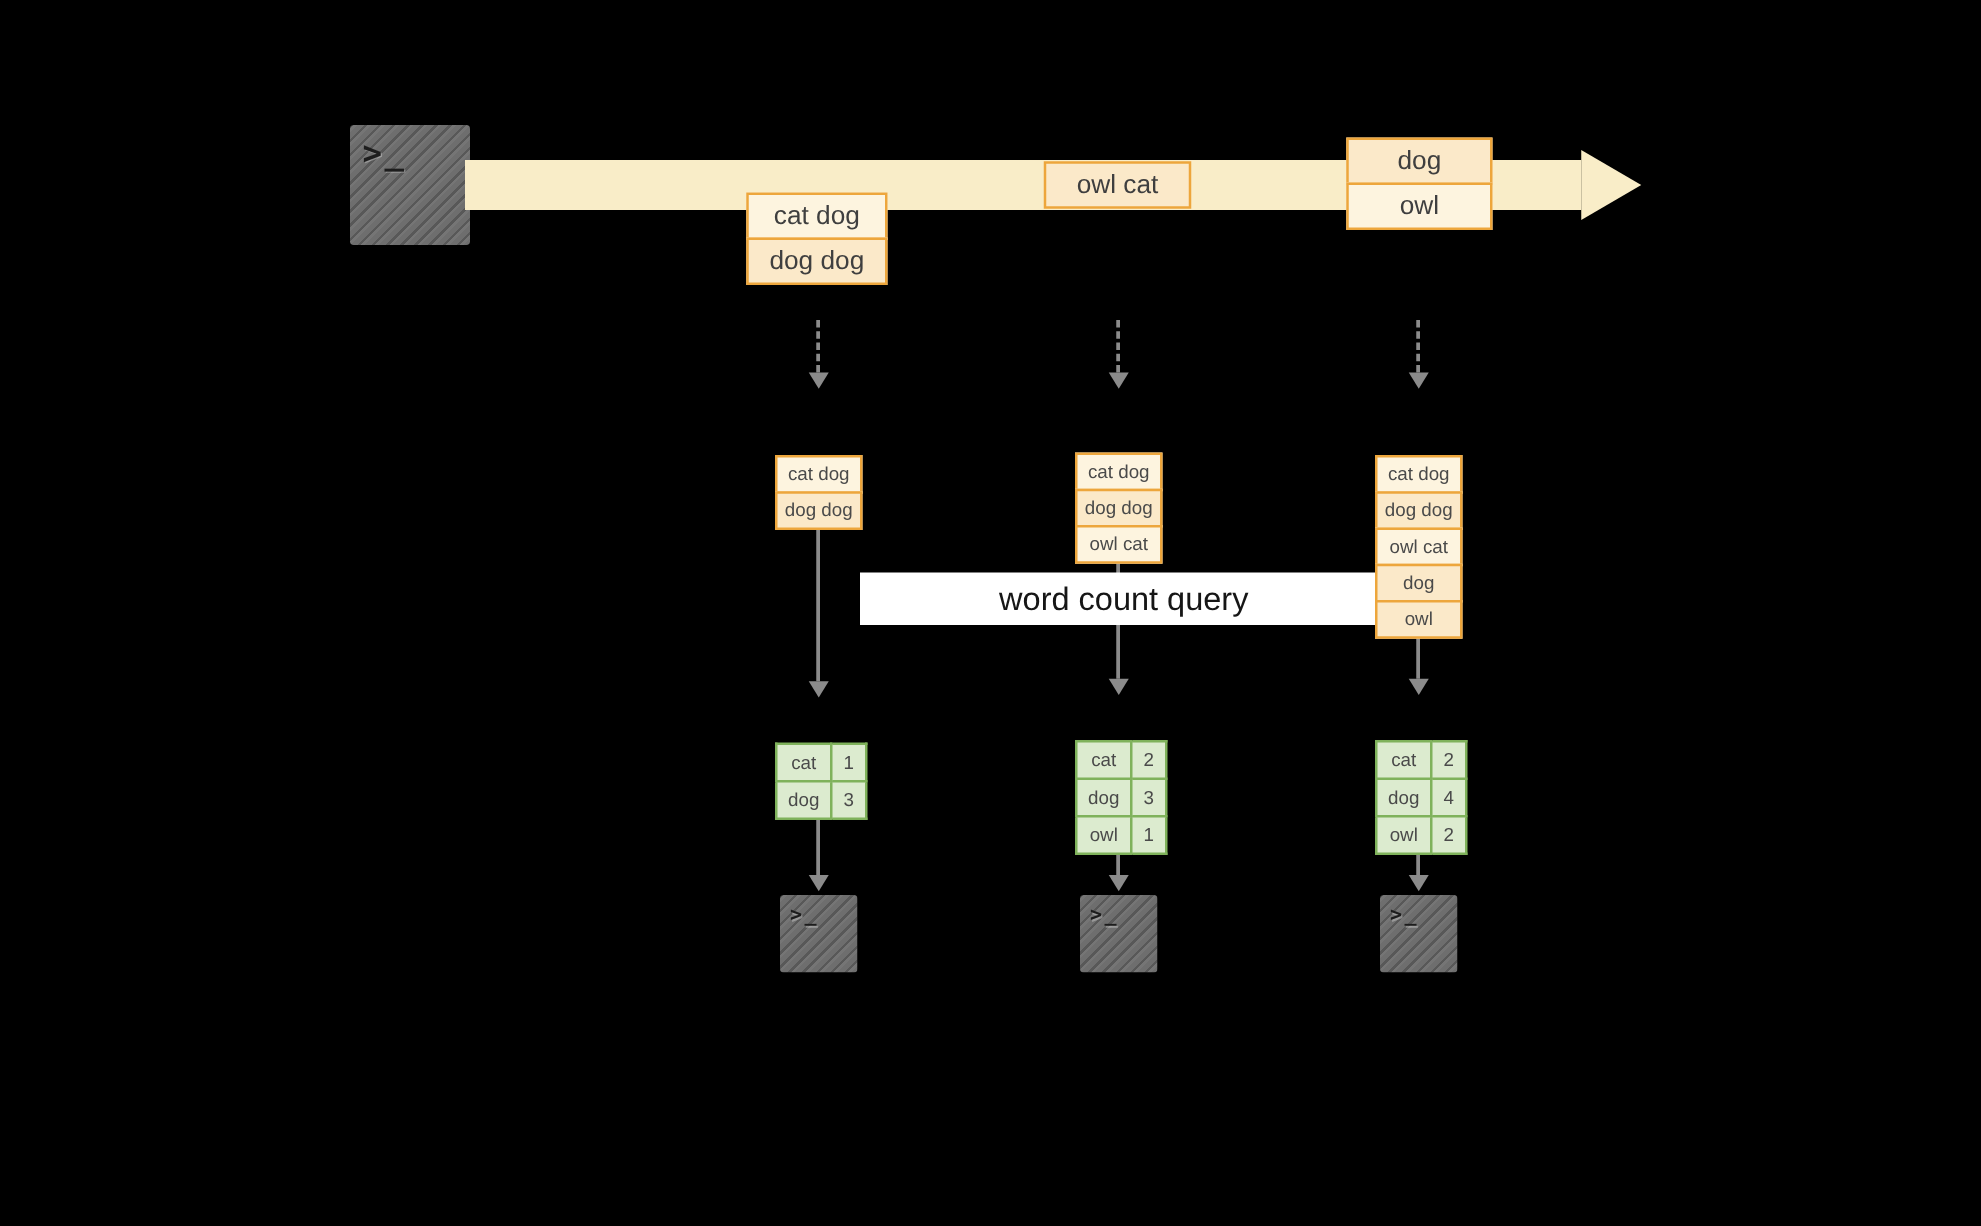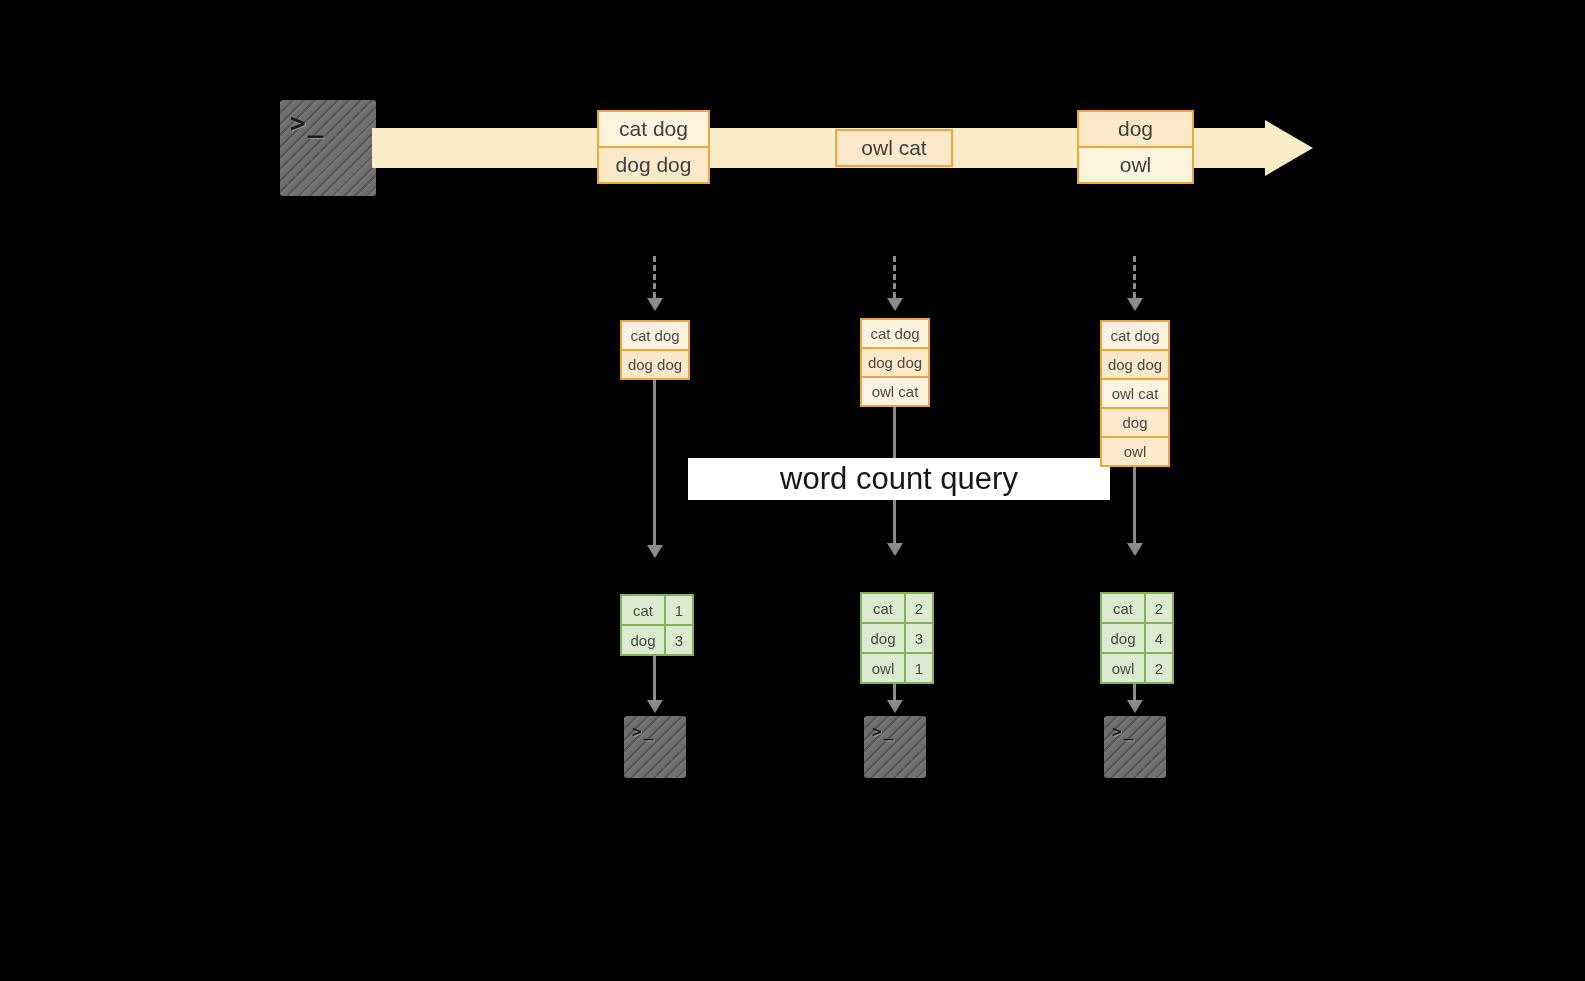--- a/index.html
+++ b/index.html
@@ -23,38 +23,38 @@
   
   .stream-body { position:absolute; left:372px; top:128px; width:893px; height:40px; background:#f9edc8; z-index:1; }
   .stream-head { position:absolute; left:1265px; top:120px; width:0; height:0;
     border-left:48px solid #f9edc8; border-top:28px solid transparent; border-bottom:28px solid transparent; z-index:1; }
 
   
   .event { position:absolute; display:flex; flex-direction:column; z-index:3; }
   .ebox { width:113px; height:38px; border:2px solid #eda63c; display:flex; align-items:center; justify-content:center;
     font-size:21px; color:#3f3f3f; }
   .ebox + .ebox { margin-top:-2px; }
-  .fill-a { background:#fdf4df; }
+  .fill-a { background:#fdf4df;margin-top:44px; }
   .fill-b { background:#fbe9c9; }
 
   
   .bufstack { position:absolute; display:flex; flex-direction:column; z-index:6; }
   .bbox { width:70px; height:31px; border:2px solid #eda63c; display:flex; align-items:center; justify-content:center;
     font-size:15px; color:#4a4a4a; }
   .bbox + .bbox { margin-top:-2px; }
 
   
   .line { position:absolute; width:3px; background:#8b8b8b; z-index:2; }
   .dash { position:absolute; width:0; border-left:3px dashed #8b8b8b; z-index:2; }
   .ahead { position:absolute; width:0; height:0; border-left:8px solid transparent; border-right:8px solid transparent;
     border-top:13px solid #8b8b8b; z-index:2; }
 
   
   .banner { position:absolute; left:688px; top:458px; width:422px; height:42px; background:#ffffff; z-index:5;
-    display:flex; align-items:center; justify-content:center; font-size:31px; color:#161616; }
+    display:flex; align-items:center; justify-content:center; font-size:26px; color:#161616; }
 
   
   .ctable { position:absolute; border-collapse:collapse; z-index:6;margin-top:36px; }
   .ctable td { border:2px solid #7fb25b; background:#dcebcf; font-size:15px; color:#4a4a4a; text-align:center; }
   .ctable td.w { width:44px; height:30px; }
   .ctable td.c { width:28px; }
 </style>
 </head>
 <body>
 

